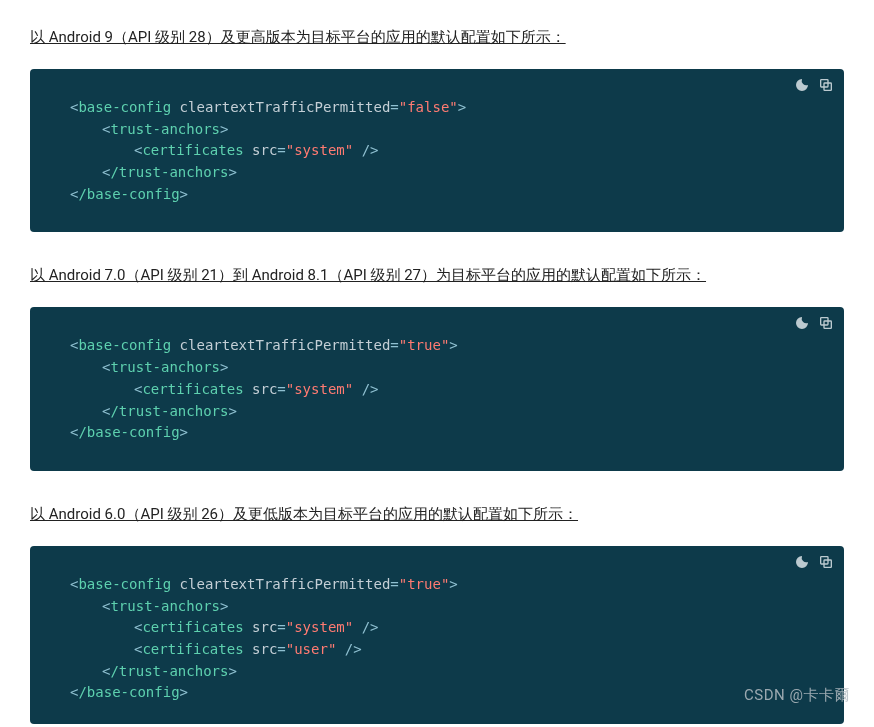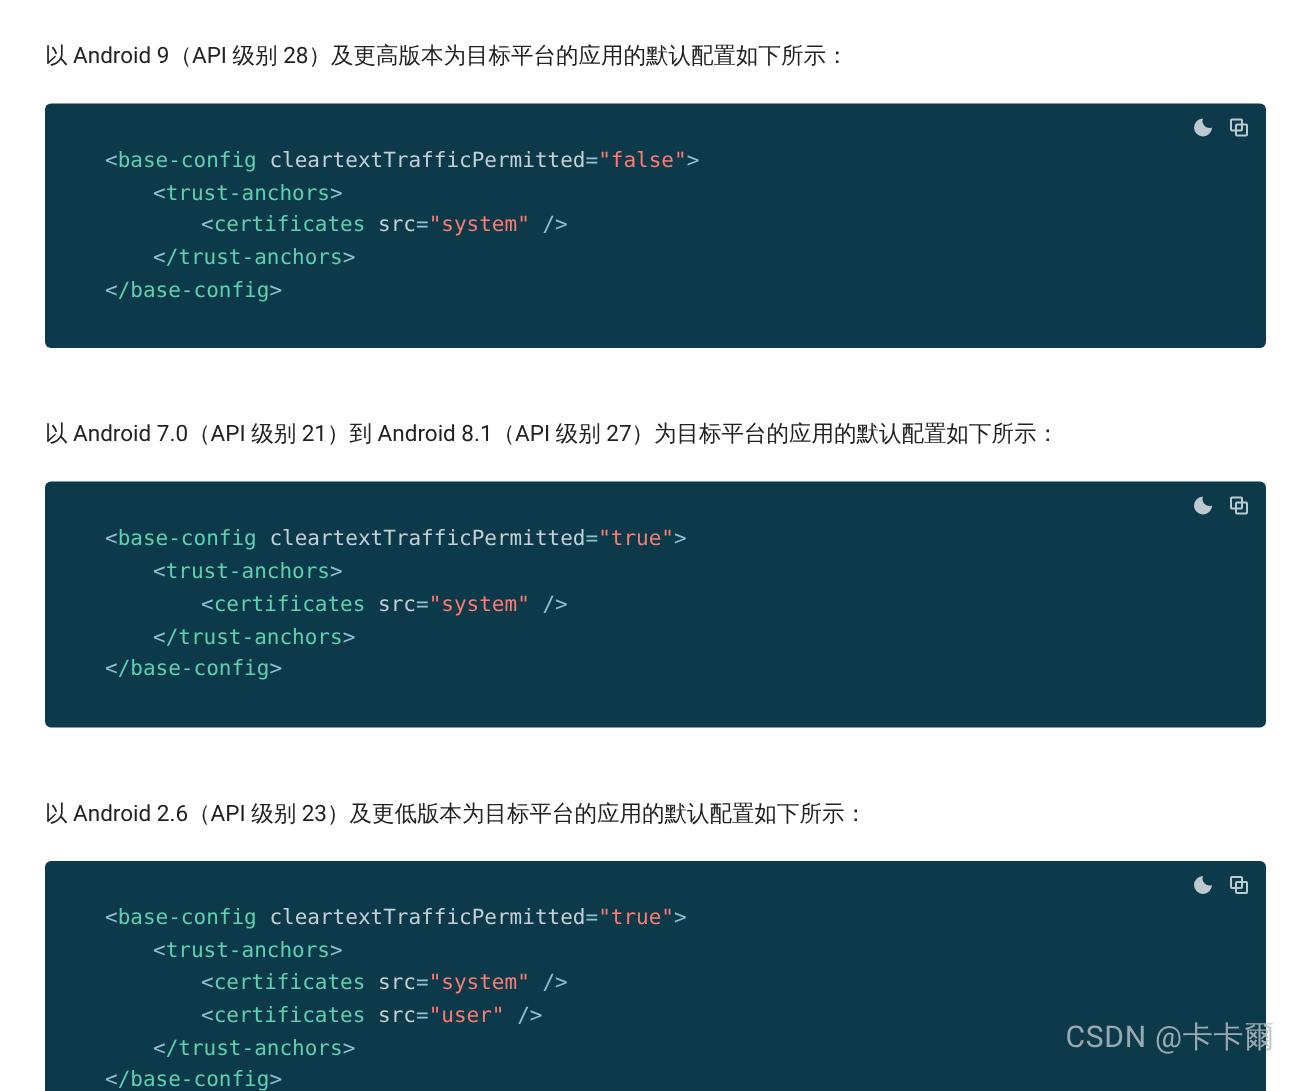--- a/index.html
+++ b/index.html
@@ -7,30 +7,31 @@
     padding: 20px 30px;
     font-family: -apple-system, "Segoe UI", Roboto, "Helvetica Neue", Arial, "Noto Sans", sans-serif;
     font-size: 15px;
     color: #222;
     background: #fff;
     width: 814px;
   }
   p.caption {
     margin: 4px 0 18px 0;
     line-height: 1.8;
+    text-decoration: underline;
   }
   .code-block {
     background: #0d3a4a;
     border-radius: 4px;
     padding: 28px 40px 27px 40px;
     position: relative;
     font-family: "Consolas", "Monaco", monospace;
     font-size: 14px;
     line-height: 1.55;
-    margin-bottom: 44px;
+    margin-bottom: 30px;
     color: #e6edf0;
   }
   .code-block .actions {
     position: absolute;
     top: 8px;
     right: 10px;
     display: flex;
     gap: 8px;
   }
   .code-block .actions .ico {
@@ -44,21 +45,21 @@
   .tok-punc  { color: #8fc0d1; }
   .tok-str   { color: #ff7b72; }
   .indent1 { margin-left: 32px; }
   .indent2 { margin-left: 64px; }
   .code-line { white-space: pre; }
   .watermark {
     position: fixed;
     right: 24px;
     bottom: 22px;
     color: rgba(180,188,194,0.85);
-    font-size: 20px;
+    font-size: 15px;
     pointer-events: none;
     letter-spacing: 0.5px;
   }
 </style>
 </head>
 <body>
 
 <p class="caption">以 Android 9（API 级别 28）及更高版本为目标平台的应用的默认配置如下所示：</p>
 <div class="code-block">
   <div class="actions">
@@ -96,21 +97,21 @@
         </svg>
     </span>
   </div>
   <div class="code-line"><span class="tok-punc">&lt;</span><span class="tok-tag">base-config</span><span> </span><span class="tok-attr">cleartextTrafficPermitted</span><span class="tok-punc">=</span><span class="tok-str">"true"</span><span class="tok-punc">&gt;</span></div>
   <div class="code-line indent1"><span class="tok-punc">&lt;</span><span class="tok-tag">trust-anchors</span><span class="tok-punc">&gt;</span></div>
   <div class="code-line indent2"><span class="tok-punc">&lt;</span><span class="tok-tag">certificates</span><span> </span><span class="tok-attr">src</span><span class="tok-punc">=</span><span class="tok-str">"system"</span><span class="tok-punc"> /&gt;</span></div>
   <div class="code-line indent1"><span class="tok-punc">&lt;</span><span class="tok-tag">/trust-anchors</span><span class="tok-punc">&gt;</span></div>
   <div class="code-line"><span class="tok-punc">&lt;</span><span class="tok-tag">/base-config</span><span class="tok-punc">&gt;</span></div>
 </div>
 
-<p class="caption">以 Android 2.6（API 级别 23）及更低版本为目标平台的应用的默认配置如下所示：</p>
+<p class="caption">以 Android 6.0（API 级别 26）及更低版本为目标平台的应用的默认配置如下所示：</p>
 <div class="code-block" style="padding-bottom:20px;">
   <div class="actions">
     <span class="ico">
       <svg viewBox="0 0 24 24" fill="#dbe4e8">
           <path d="M12 3a9 9 0 1 0 9 9 7 7 0 0 1-9-9z"></path>
         </svg>
     </span>
     <span class="ico">
       <svg viewBox="0 0 24 24" fill="none" stroke="#dbe4e8" stroke-width="2">
           <rect x="9" y="9" width="11" height="11" rx="1"></rect>

